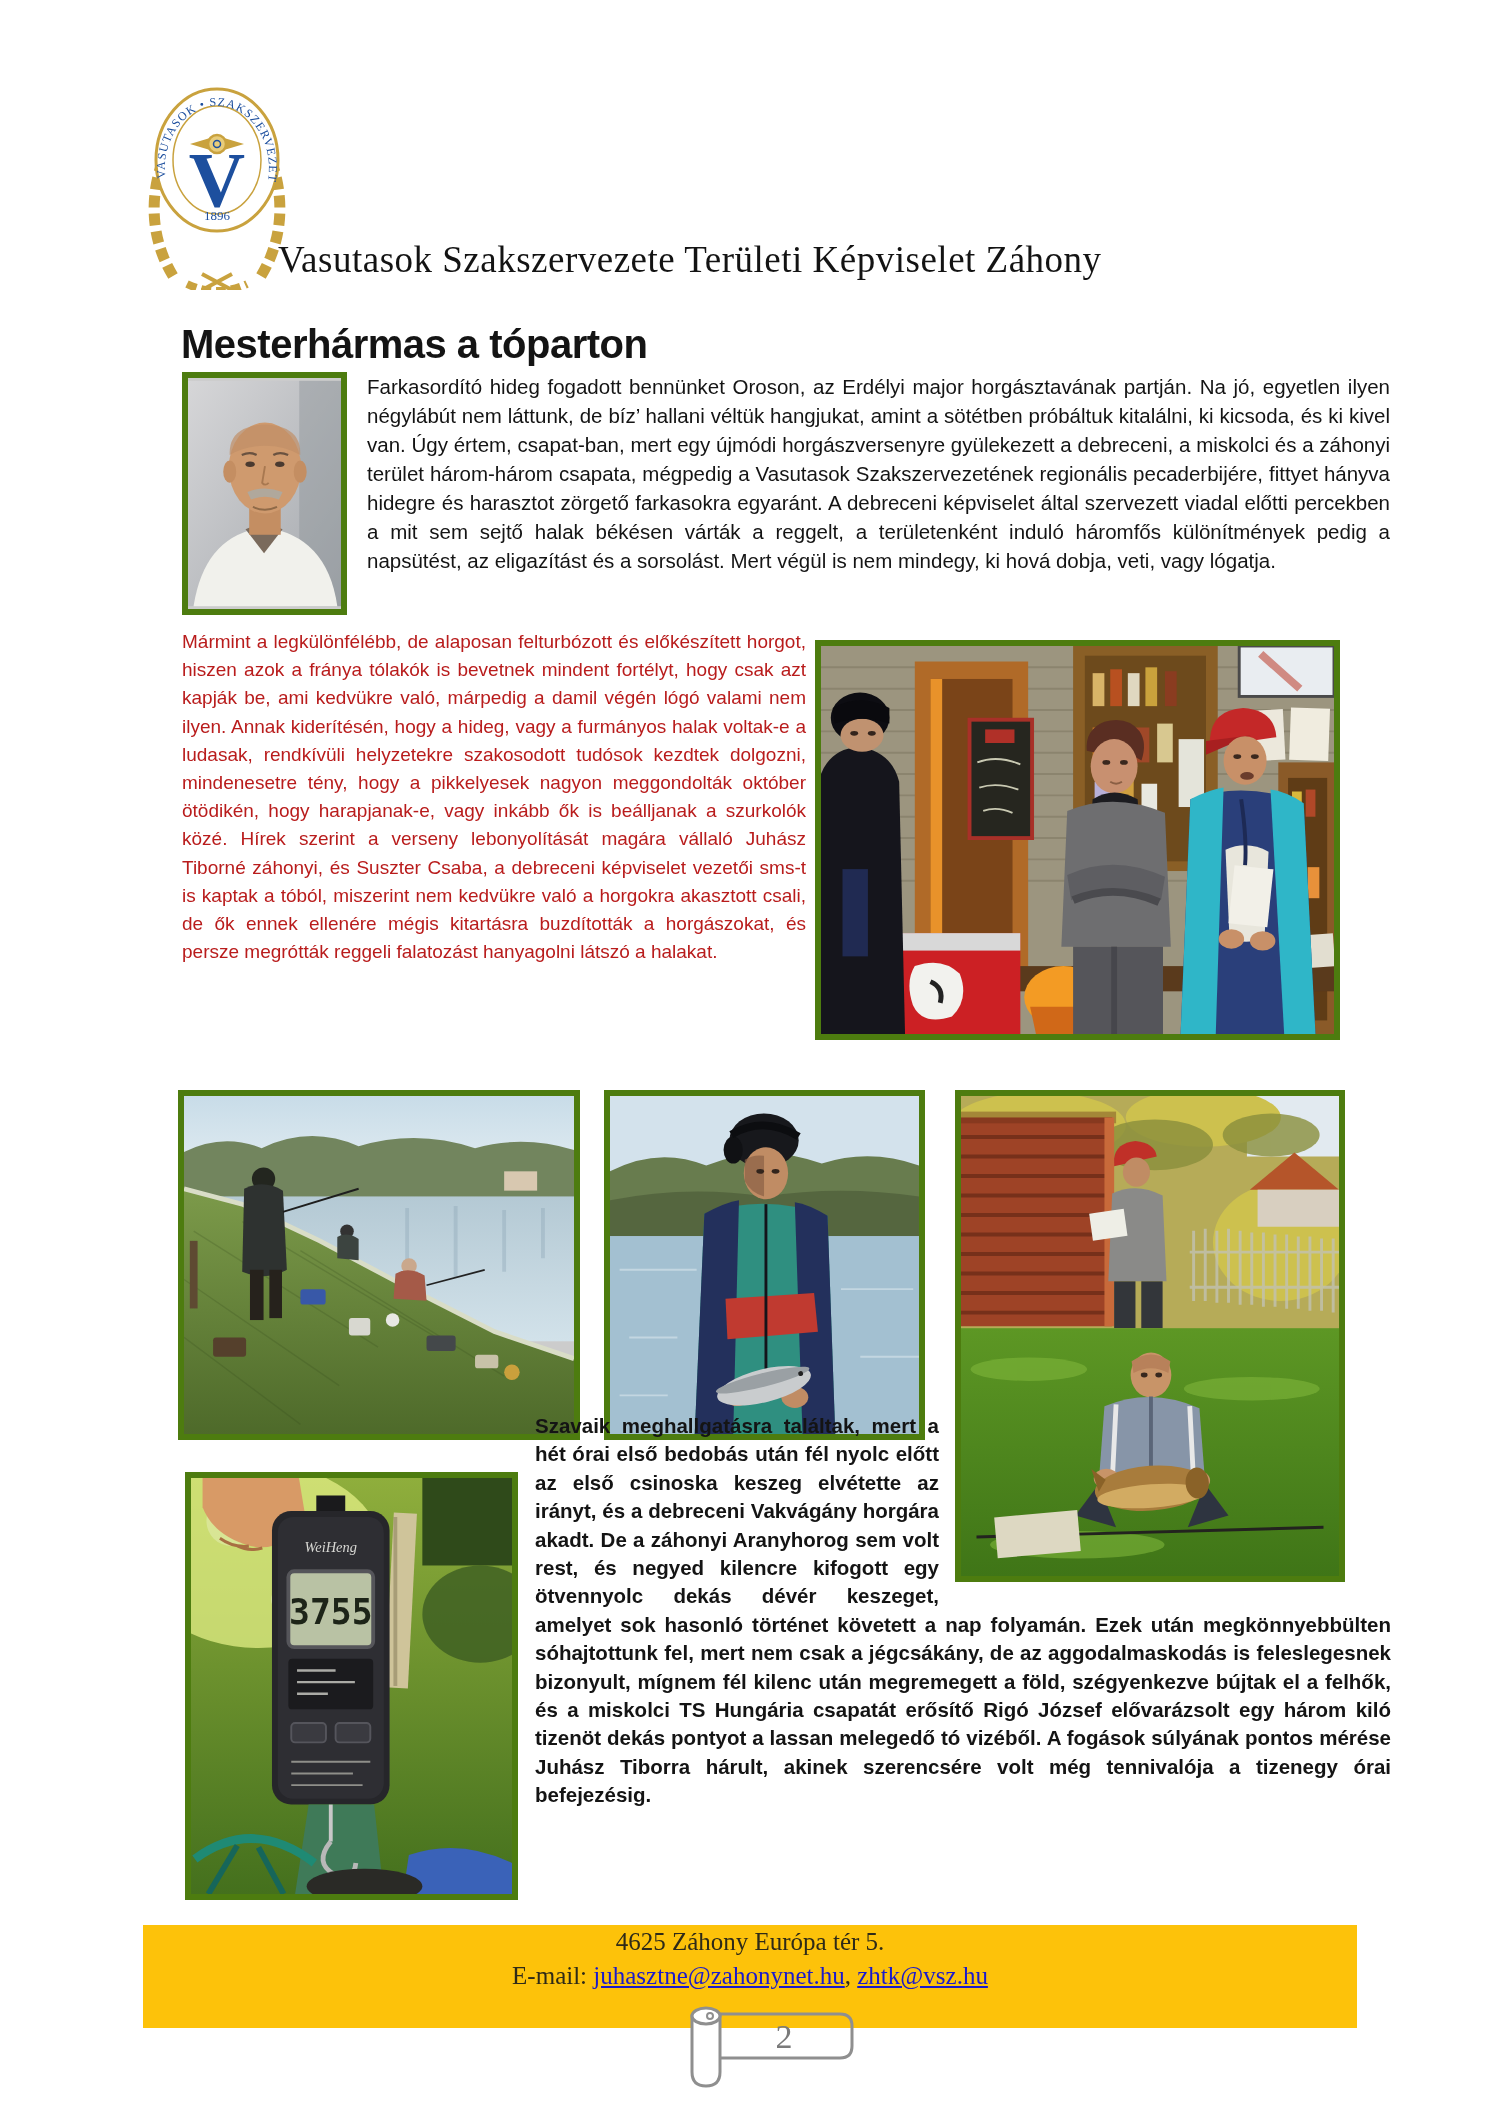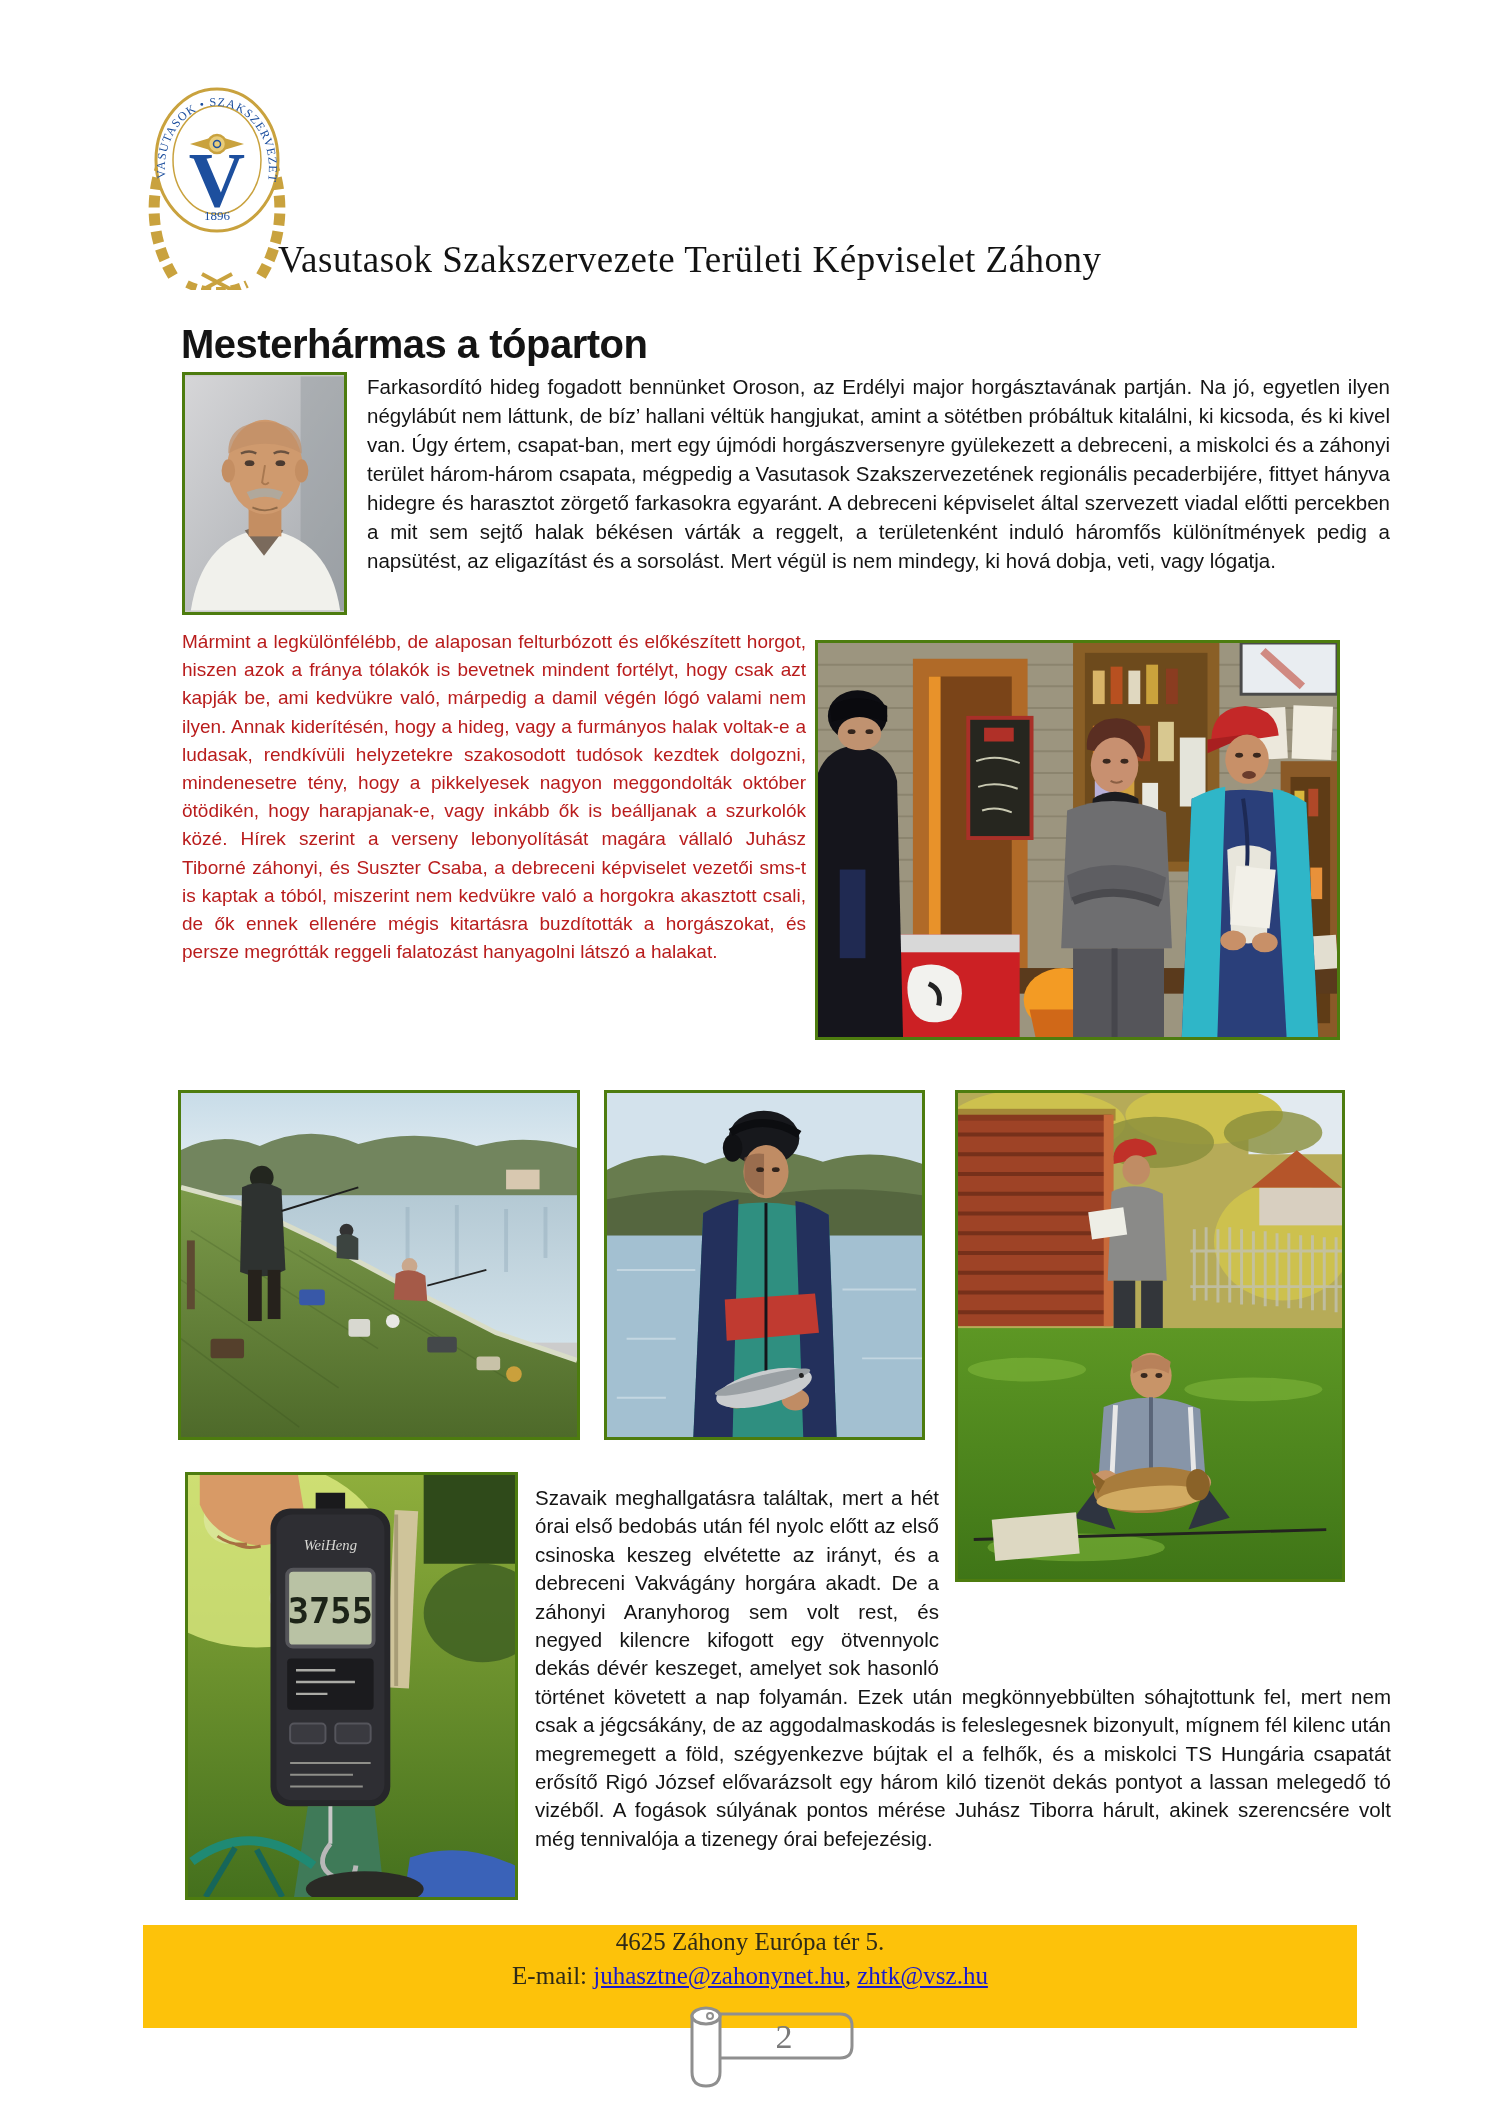--- a/index.html
+++ b/index.html
@@ -9,25 +9,25 @@
 
   
   .org-title{left:278px;top:238px;width:1110px;font-family:"Liberation Serif",serif;
              font-size:37px;color:#131313;letter-spacing:.5px;white-space:nowrap;}
   .article-title{left:181px;top:322px;font-size:40px;font-weight:bold;color:#141414;letter-spacing:-.5px;}
 
   
   .intro-row{left:182px;top:372px;width:1208px;display:flex;justify-content:space-between;}
   .intro-text{flex:1;margin-left:20px;font-size:20.5px;line-height:29px;text-align:justify;color:#141414;}
   .left-col{left:182px;top:628px;width:624px;font-size:19px;line-height:28.2px;text-align:justify;color:#b91c1c;}
-  .bottom-para{left:535px;top:1484px;width:856px;font-size:20.5px;line-height:28.4px;text-align:justify;color:#141414;}
+  .bottom-para{left:535px;top:1412px;width:856px;font-size:20.5px;line-height:28.4px;text-align:justify;color:#141414;font-weight:bold;}
   .cut-spacer{float:right;width:452px;height:172px;}
 
   
-  .photo{border:3px solid #4d7c0f;box-sizing:border-box;overflow:hidden;background:#ccc;}
+  .photo{border:6px solid #4d7c0f;box-sizing:border-box;overflow:hidden;background:#ccc;}
   .photo svg{display:block;width:100%;height:100%;}
   .portrait{width:165px;height:243px;flex:0 0 165px;}
   .ph-indoor{left:815px;top:640px;width:525px;height:400px;}
   .ph-lake{left:178px;top:1090px;width:402px;height:350px;}
   .ph-bream{left:604px;top:1090px;width:321px;height:350px;}
   .ph-cabin{left:955px;top:1090px;width:390px;height:492px;}
   .ph-scale{left:185px;top:1472px;width:333px;height:428px;}
 
   
   .footer{left:143px;top:1925px;width:1214px;height:103px;background:#fdc20a;

